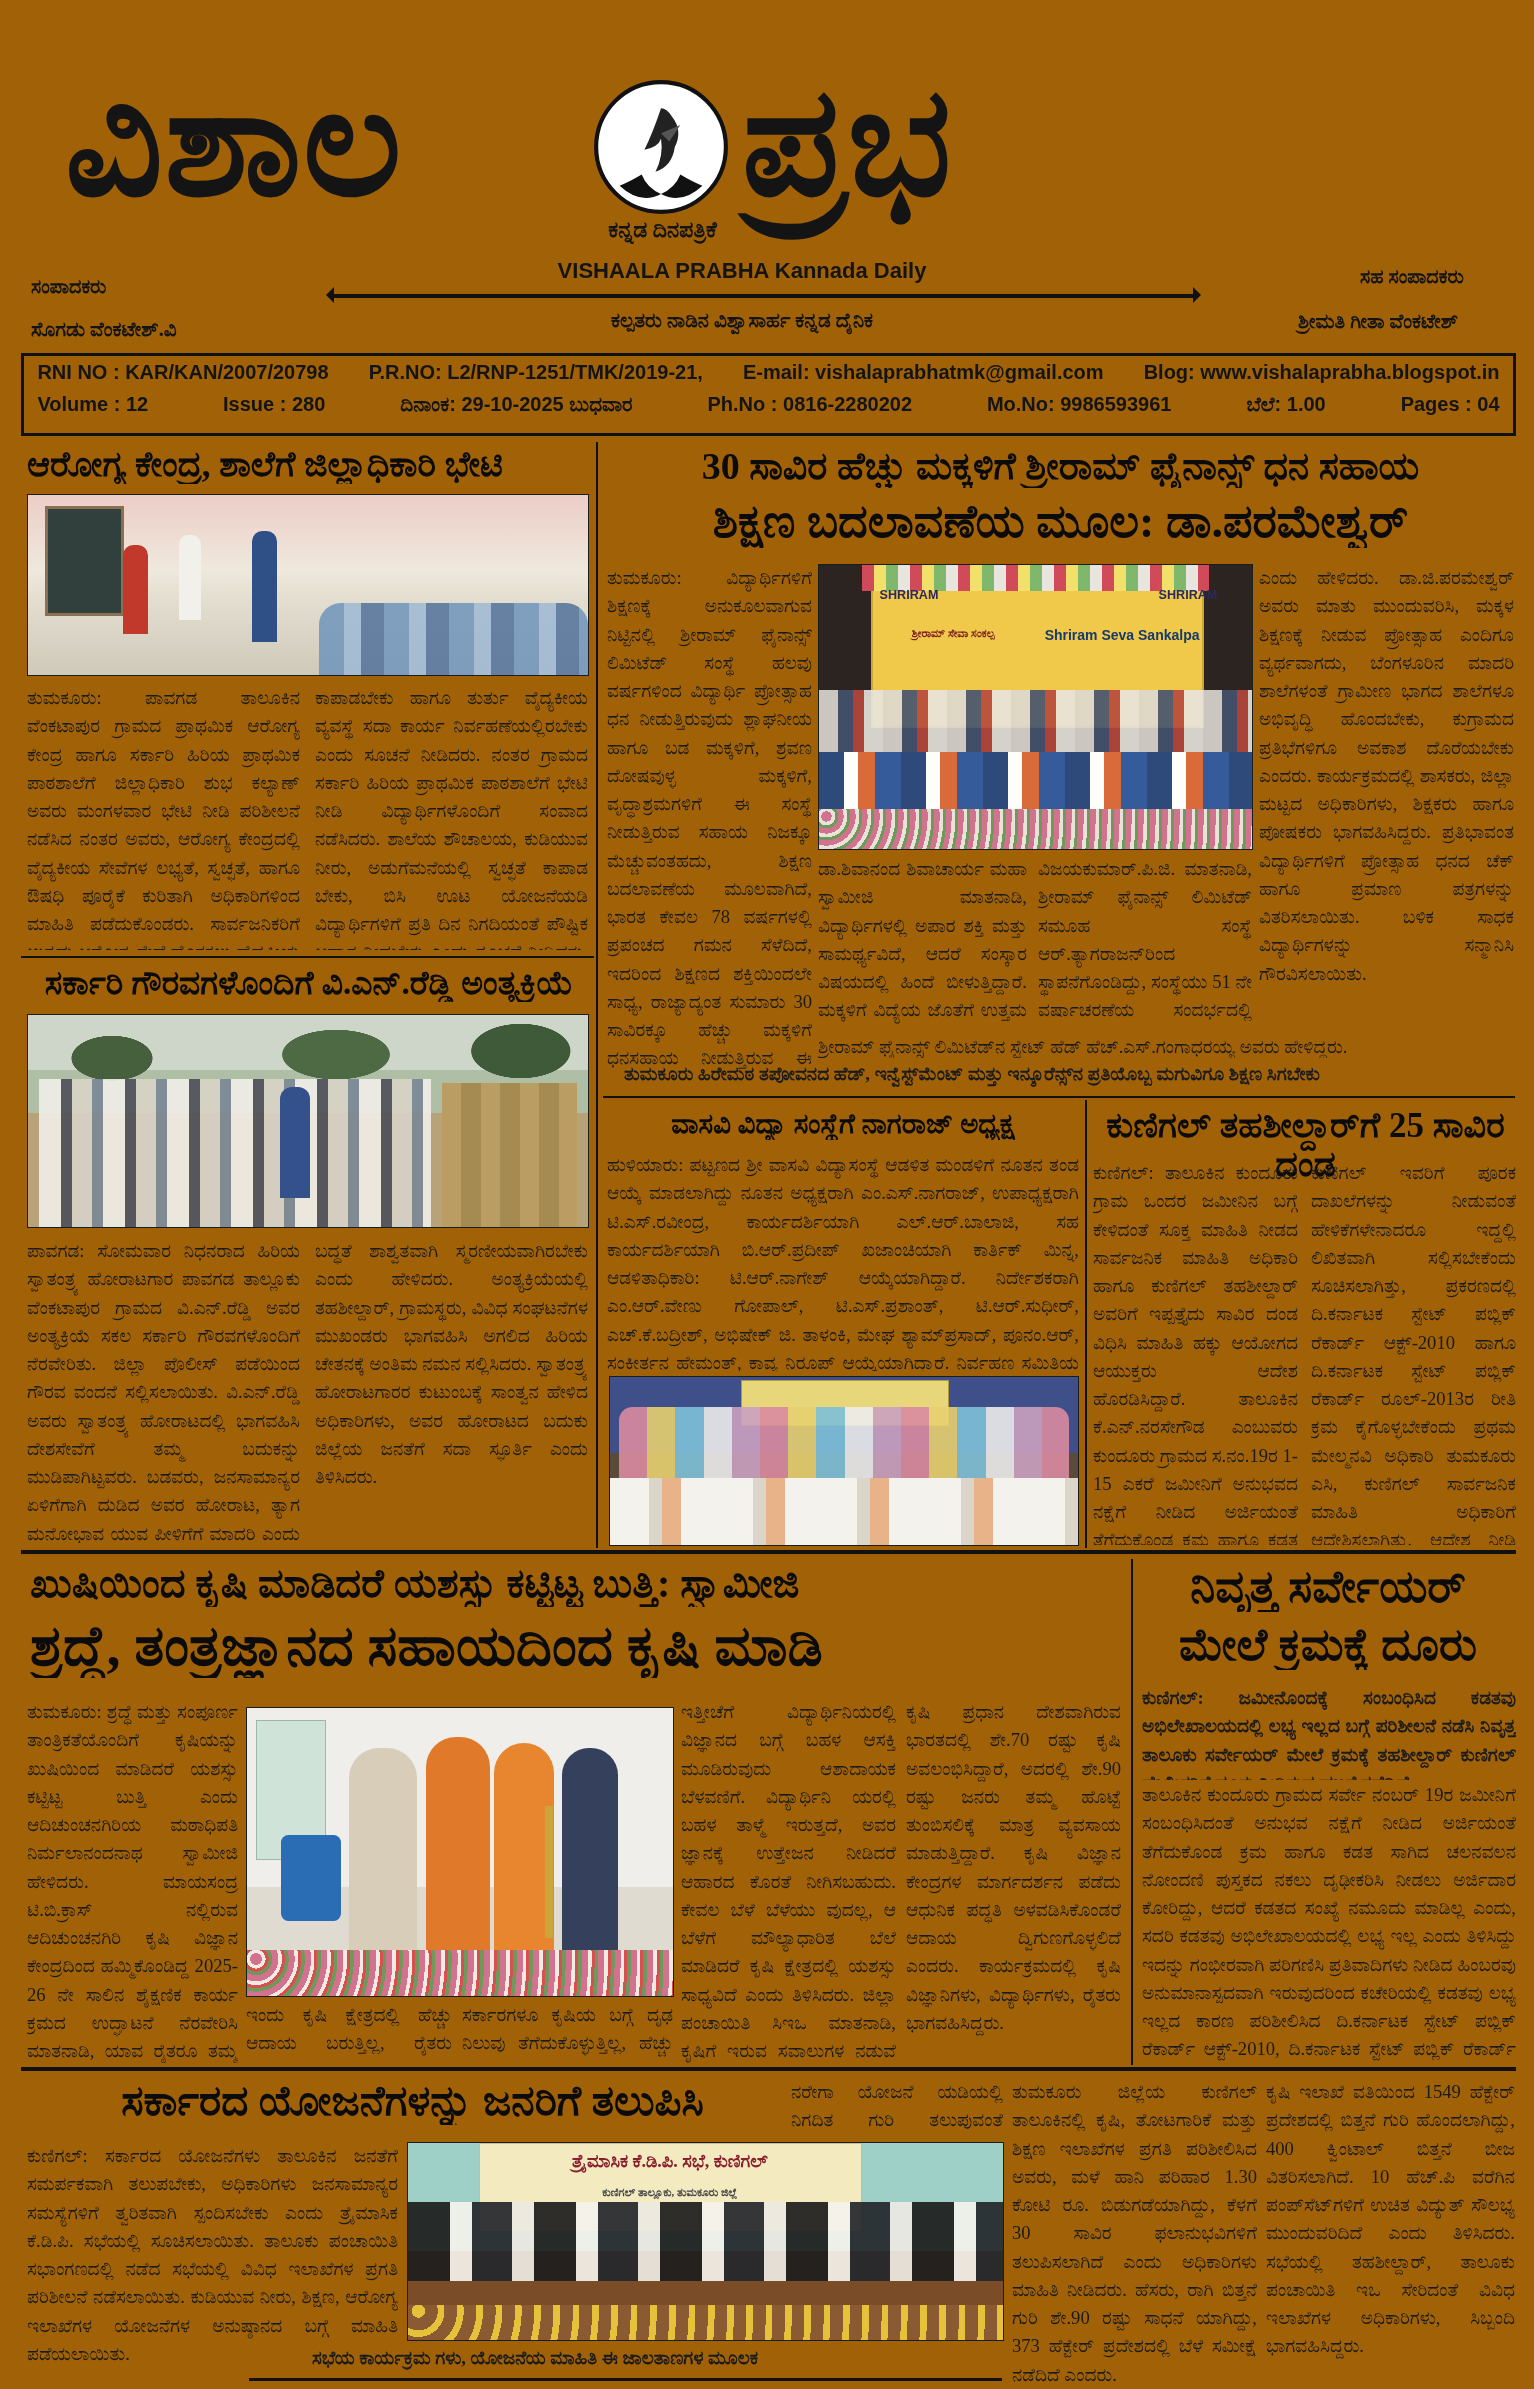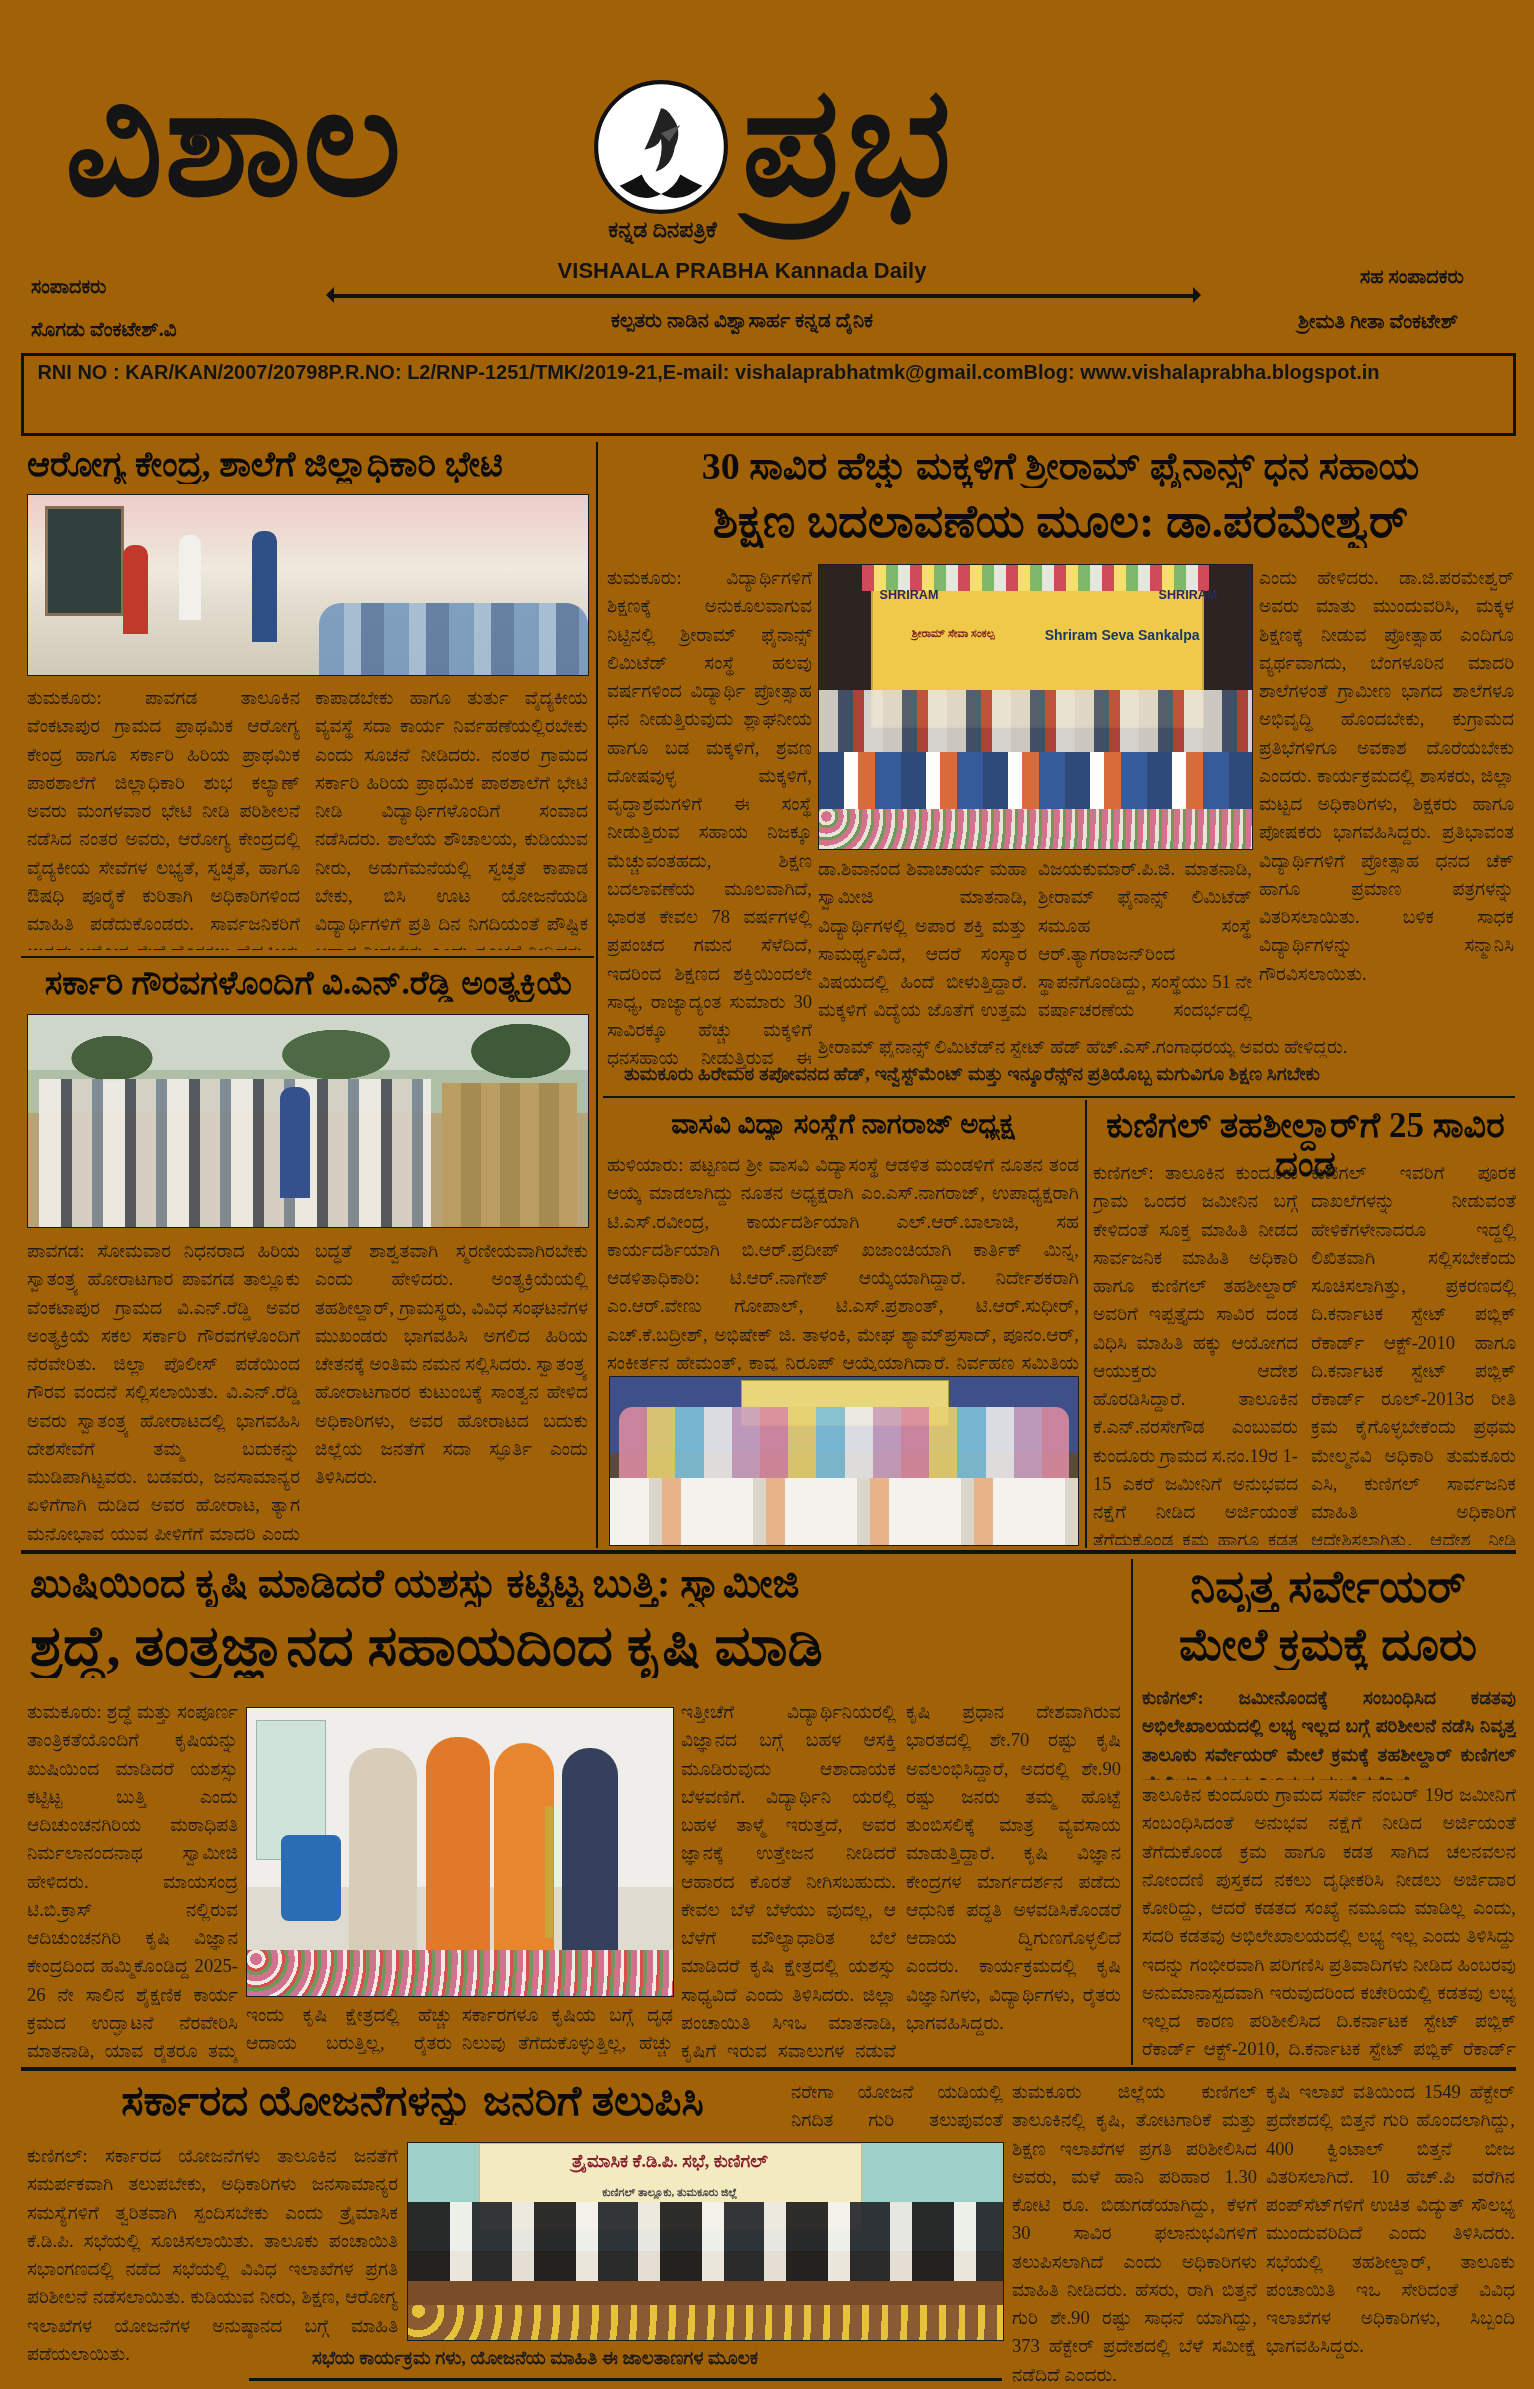--- a/index.html
+++ b/index.html
@@ -24,21 +24,21 @@
   .ed-label{font-size:19.3px;font-weight:700;}
   .ed-name{font-size:20px;font-weight:700;}
   #eng-title{font-size:22px;font-weight:700;font-family:"Liberation Sans",sans-serif;}
   #tagline{font-size:20px;font-weight:700;}
   #mh-arrow{height:3.7px;background:#111;}
   #mh-arrow:before,#mh-arrow:after{content:"";position:absolute;top:-6.7px;border:8.2px solid transparent;}
   #mh-arrow:before{left:-15px;border-right-color:#111;}
   #mh-arrow:after{right:-15px;border-left-color:#111;}
   
   #infobar{border:3px solid #111;font-family:"Liberation Sans",sans-serif;font-weight:700;}
-  #infobar .row{display:flex;align-items:center;padding:4.5px 13.4px;}
+  #infobar .row{display:flex;justify-content:space-between;align-items:center;padding:4.5px 13.4px;}
   #infobar .row span{font-size:20px;white-space:nowrap;}
   .ban-text{position:absolute;font-weight:700;text-align:center;}
 </style>
 </head>
 <body>
 
 <div id="page">
 
   <div class="abs" id="logo-part1" style="left:65px;top:67px;width:520px;height:171px;">ವಿಶಾಲ</div>
   <div class="abs" id="dove-circle" style="left:592px;top:78px;">
@@ -62,20 +62,29 @@
   <div class="abs" id="eng-title" style="left:423px;top:258px;width:638px;text-align:center;">VISHAALA PRABHA Kannada Daily</div>
   <div class="abs" id="mh-arrow" style="left:333px;top:294px;width:861px;"></div>
   <div class="abs" id="tagline" style="left:423px;top:309px;width:638px;text-align:center;">ಕಲ್ಪತರು ನಾಡಿನ ವಿಶ್ವಾಸಾರ್ಹ ಕನ್ನಡ ದೈನಿಕ</div>
 
   <div class="abs" id="infobar" style="left:21px;top:353px;width:1489px;height:77px;">
     <div class="row">
       <span>RNI NO : KAR/KAN/2007/20798</span>
       <span>P.R.NO: L2/RNP-1251/TMK/2019-21,</span>
       <span>E-mail: vishalaprabhatmk@gmail.com</span>
       <span>Blog: www.vishalaprabha.blogspot.in</span>
+    </div>
+    <div class="row">
+      <span>Volume : 12</span>
+      <span>Issue : 280</span>
+      <span>ದಿನಾಂಕ: 29-10-2025 ಬುಧವಾರ</span>
+      <span>Ph.No : 0816-2280202</span>
+      <span>Mo.No: 9986593961</span>
+      <span>ಬೆಲೆ: 1.00</span>
+      <span>Pages : 04</span>
     </div>
   </div>
 
   <div class="abs rule-v" style="left:596px;top:442px;height:1106px;"></div>
 
   <div class="abs hl wrap" style="left:27px;top:445px;width:564px;font-size:35px;">ಆರೋಗ್ಯ ಕೇಂದ್ರ, ಶಾಲೆಗೆ ಜಿಲ್ಲಾಧಿಕಾರಿ ಭೇಟಿ</div>
   <div class="photo" style="left:27px;top:494px;width:560px;height:180px;">
     <div class="part" style="left:0;top:0;width:100%;height:100%;background:linear-gradient(180deg,#eccdc7 0%,#efe9dd 42%,#e3decf 58%,#cfc9ba 100%);"></div>
     <div class="part" style="left:3%;top:6%;width:13%;height:58%;background:#31403c;border:3px solid #8a6f52;"></div>
     <div class="part" style="left:17%;top:28%;width:25px;height:89px;background:#c0392b;border-radius:10.4px 10.4px 0 0;"></div>

